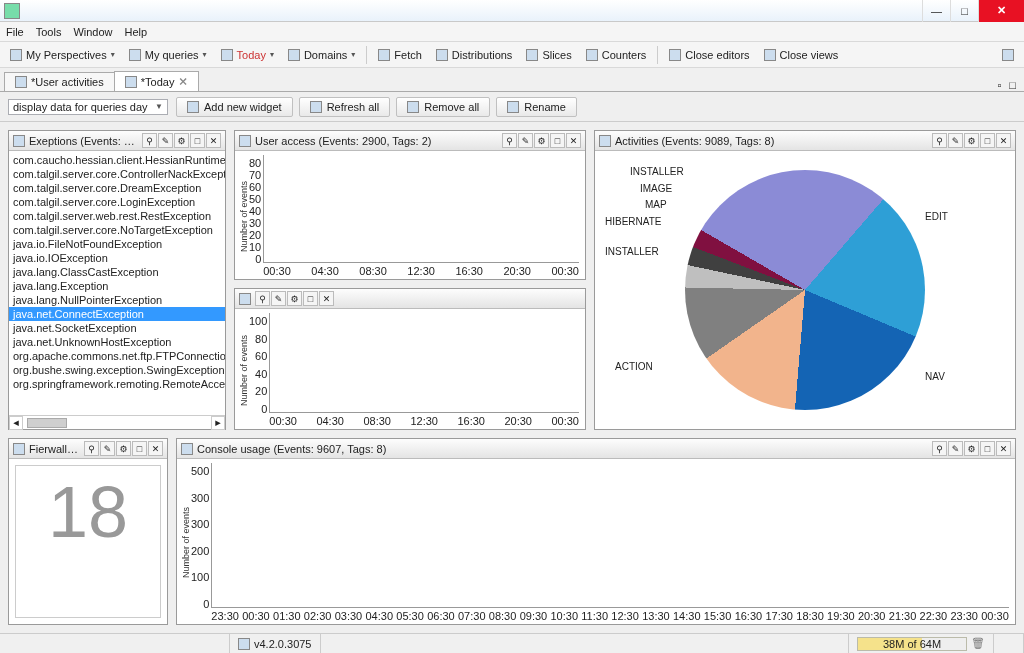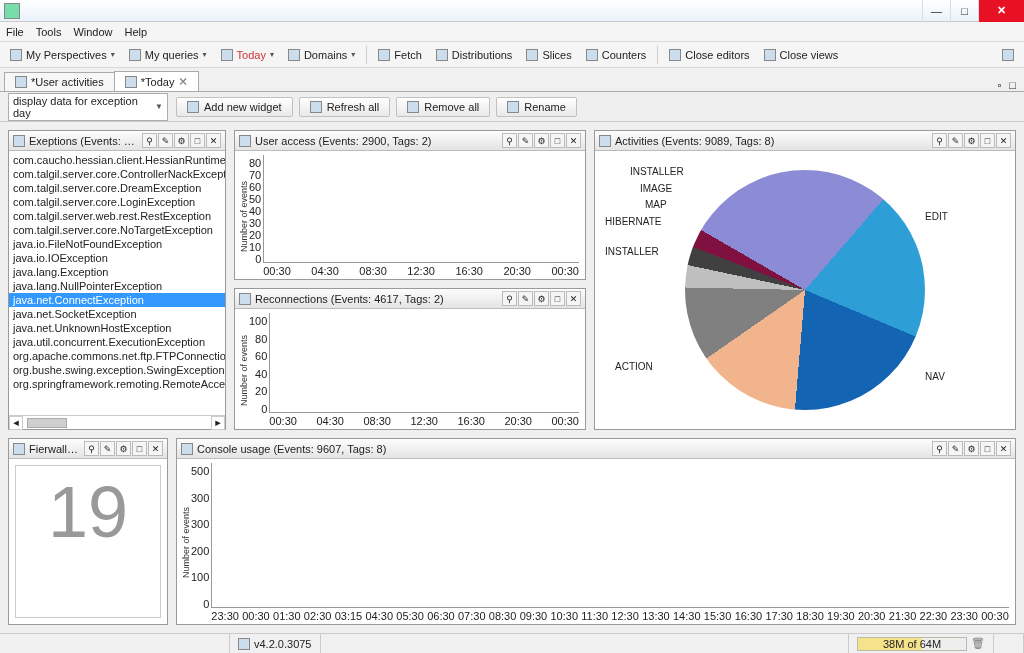--- a/index.html
+++ b/index.html
@@ -139,21 +139,21 @@
       <span>*Today</span>
       <span class="closex">⨯</span>
     </div>
     <span class="fx"></span>
   <span style="padding:0 4px">▫</span>
   <span style="padding:0 4px">□</span>
 </div>
 
 <div class="secondbar">
   <div class="select">
-    <span>display data for exception day</span>
+    <span>display data for queries day</span>
     <span class="caret">▼</span>
   </div>
   <div id="secondbtns" style="display:flex;gap:6px">
       <div class="btn">
         <span class="ic"></span>
         <span>Add new widget</span>
       </div>
       <div class="btn">
         <span class="ic"></span>
         <span>Refresh all</span>
@@ -187,26 +187,26 @@
       <div class="pbody">
         <div class="exlist" id="exlist">
             <div>com.caucho.hessian.client.HessianRuntimeExce</div>
             <div>com.talgil.server.core.ControllerNackException</div>
             <div>com.talgil.server.core.DreamException</div>
             <div>com.talgil.server.core.LoginException</div>
             <div>com.talgil.server.web.rest.RestException</div>
             <div>com.talgil.server.core.NoTargetException</div>
             <div>java.io.FileNotFoundException</div>
             <div>java.io.IOException</div>
+            <div>java.lang.ClassCastException</div>
             <div>java.lang.Exception</div>
             <div>java.lang.NullPointerException</div>
             <div class="sel">java.net.ConnectException</div>
             <div>java.net.SocketException</div>
             <div>java.net.UnknownHostException</div>
-            <div>java.util.concurrent.ExecutionException</div>
             <div>org.apache.commons.net.ftp.FTPConnectionC</div>
             <div>org.bushe.swing.exception.SwingException</div>
             <div>org.springframework.remoting.RemoteAccessE</div>
           </div>
       </div>
       <div class="scrollbar">
         <div class="arr">◂</div>
           <div class="thumb"></div>
           <span class="fx"></span>
           <div class="arr">▸</div>
@@ -540,21 +540,20 @@
                   <div>20:30</div>
                   <div>00:30</div>
                 </div>
               </div>
             </div>
           </div>
       </div>
       <div class="panel" style="flex:1">
         <div class="phead">
           <span class="ic"></span>
-          <span class="ptitle">Reconnections  (Events: 4617, Tags: 2)</span>
           <span class="picons" id="phead-re">
               <span class="picon">⚲</span>
               <span class="picon">✎</span>
               <span class="picon">⚙</span>
               <span class="picon">□</span>
               <span class="picon">✕</span>
             </span>
         </div>
         <div class="pbody">
             <div class="chartbox" id="chart-reconnections">
@@ -909,21 +908,21 @@
         <span class="ptitle">Fierwall block</span>
         <span class="picons" id="phead-fw">
             <span class="picon">⚲</span>
             <span class="picon">✎</span>
             <span class="picon">⚙</span>
             <span class="picon">□</span>
             <span class="picon">✕</span>
           </span>
       </div>
       <div class="pbody" style="border:1px solid #ccc;margin:6px">
-        <div class="bignum">19</div>
+        <div class="bignum">18</div>
       </div>
     </div>
 
     <div class="panel" style="flex:1">
       <div class="phead">
         <span class="ic"></span>
         <span class="ptitle">Console usage  (Events: 9607, Tags: 8)</span>
         <span class="picons" id="phead-co">
             <span class="picon">⚲</span>
             <span class="picon">✎</span>
@@ -1454,21 +1453,21 @@
                   <div style="height: 1.81818%; background: rgb(20, 100, 180);"></div>
                   <div style="height: 1.81818%; background: rgb(46, 159, 214);"></div>
                   <div style="height: 3.63636%; background: rgb(139, 139, 214);"></div>
                 </div>
               </div>
               <div class="xaxis">
                 <div>23:30</div>
                 <div>00:30</div>
                 <div>01:30</div>
                 <div>02:30</div>
-                <div>03:15</div>
+                <div>03:30</div>
                 <div>04:30</div>
                 <div>05:30</div>
                 <div>06:30</div>
                 <div>07:30</div>
                 <div>08:30</div>
                 <div>09:30</div>
                 <div>10:30</div>
                 <div>11:30</div>
                 <div>12:30</div>
                 <div>13:30</div>

